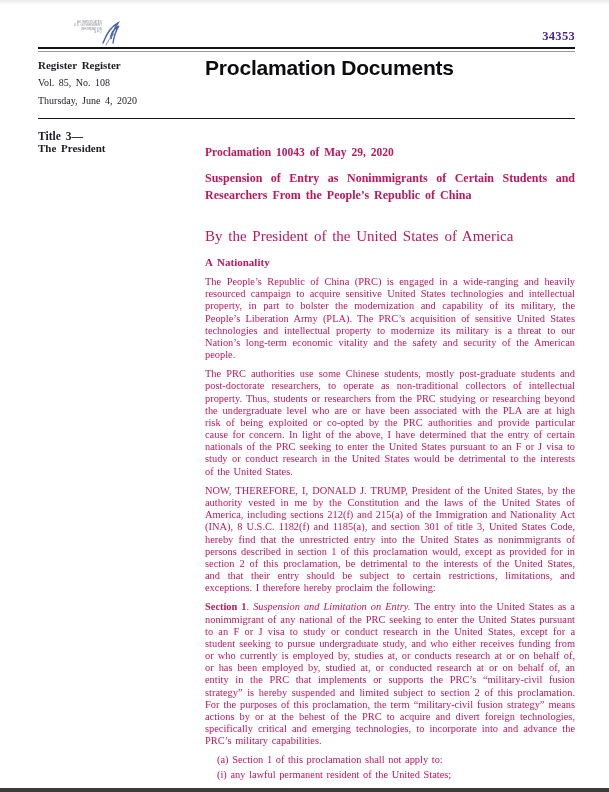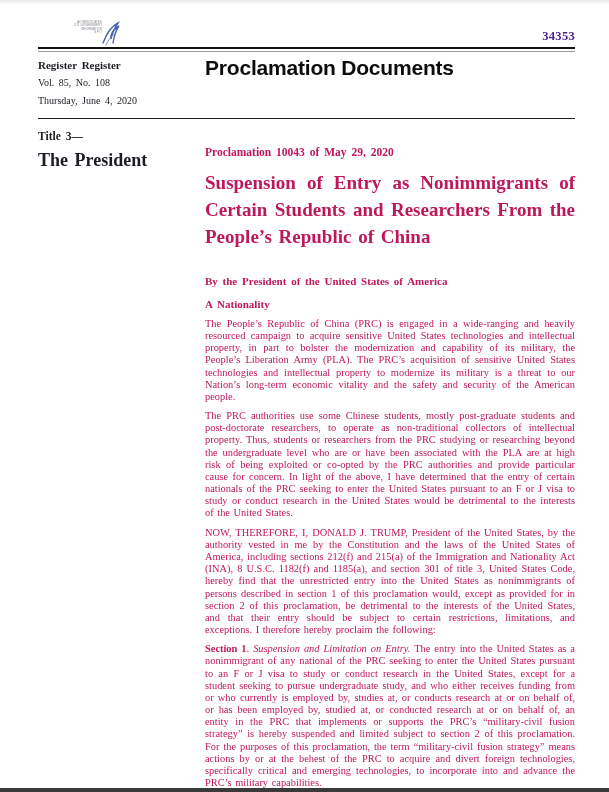--- a/index.html
+++ b/index.html
@@ -54,28 +54,28 @@
   .masthead-title {
     font-family: "Liberation Sans", sans-serif;
     font-weight: bold; font-size: 21px; color: #0c0c0f;
     letter-spacing: -0.2px; margin-top: -3px;
   }
   .rule-single { border-top: 1.6px solid #1a1a1a; margin-top: 12px; }
   
   .content { display: flex; margin-top: 11px; }
   .side-col { width: 167px; flex: none; }
   .side-title { font-weight: bold; font-size: 11.5px; color: #1c1c24; word-spacing: 2px; }
-  .side-subtitle { font-weight: bold; font-size: 18px; color: #1c1c24; margin-top: 8px; word-spacing: 2px; }
+  .side-subtitle { font-weight: bold; font-size: 11px; color: #1c1c24; margin-top: 0; word-spacing: 2px; }
   .main-col { flex: 1; color: #be185d; margin-top: 16px; }
   .procl-line { font-weight: bold; font-size: 11.5px; margin-bottom: 12px; word-spacing: 2px; }
   .doc-title {
-    font-weight: bold; font-size: 19px; line-height: 1.42;
+    font-weight: bold; font-size: 12px; line-height: 1.42;
     text-align: justify; margin-bottom: 24px; word-spacing: 2px;
   }
-  .byline { font-weight: bold; font-size: 11px; margin-bottom: 11px; word-spacing: 2px; }
+  .byline { font-weight: normal; font-size: 15px; margin-bottom: 11px; word-spacing: 2px; }
   .procl-head { font-weight: bold; font-size: 11px; margin-bottom: 8px; word-spacing: 2px; }
   .body-par {
     font-size: 10.4px; line-height: 1.17; text-align: justify;
     margin-bottom: 7px; word-spacing: 1px;
   }
   .body-par b { font-weight: bold; }
   .body-par i { font-style: italic; }
   .clause { padding-left: 12px; margin-bottom: 2px; text-align: left; }
   .sec-line { margin-bottom: 3px; text-align: left; }
 </style>

